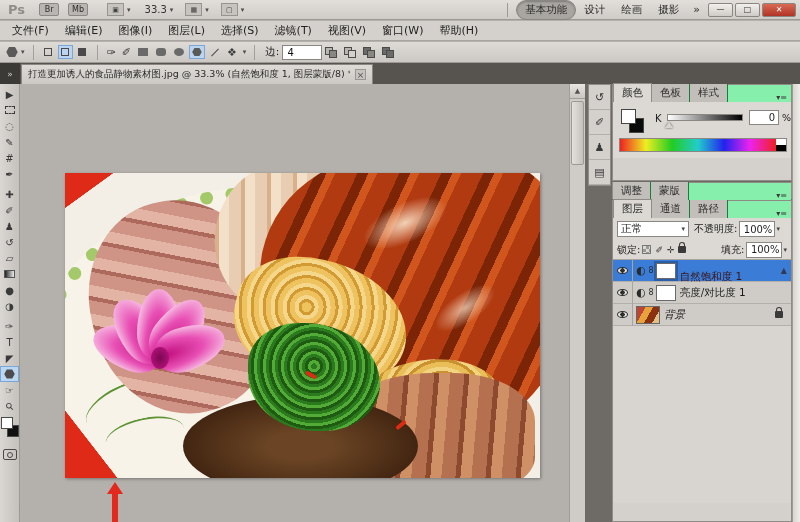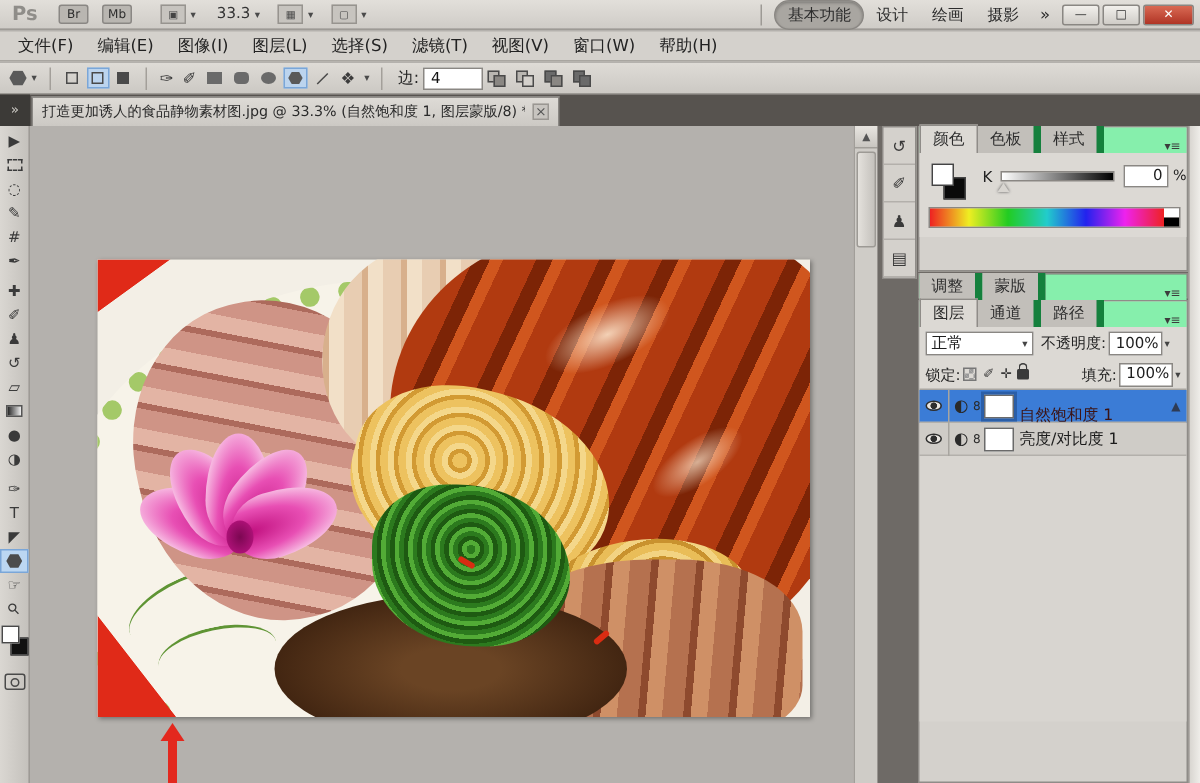--- a/index.html
+++ b/index.html
@@ -141,21 +141,21 @@
   .dock { left:585px; top:84px; width:27px; height:438px; background:#6e6a66; }
   .dockstrip { position:absolute; left:3px; top:0; width:23px; background:#d4d1cc; border:1px solid #8f8c88; }
   .dock-btn { width:21px; height:25px; display:flex; align-items:center; justify-content:center;
     font-size:11px; color:#3a3a3a; border-bottom:1px solid #b3b0ab; }
 
   
   .rightpanels { left:612px; top:84px; width:180px; height:438px; background:#6e6a66; }
   .winedge { left:792px; top:84px; width:8px; height:438px; background:linear-gradient(90deg,#d8d5d0,#efede9); border-left:1px solid #9d9a95; }
   .pgroup { position:absolute; left:0; width:180px; background:#d4d1cc; border:1px solid #8f8c88; }
   .ptabs { height:17px; background:#86efac; display:flex; align-items:flex-end; }
-  .ptab { padding:2px 8px 2px; font-size:10.5px; color:#2e2e2e; background:#c2bfba; border-right:5px solid #15803d; }
+  .ptab { padding:2px 8px 2px; font-size:10.5px; color:#2e2e2e; background:#c2bfba; border-right:1px solid #15803d; }
   .ptab.active { background:#dcd9d4; border:1px solid #8f8c88; border-bottom:none; }
   .pmenu { margin-left:auto; font-size:8px; color:#3c3c3c; padding:0 4px; }
   .pbody { background:#dcd9d4; position:relative; }
 
   
   .color-body { height:56px; }
   .csw { position:absolute; left:8px; top:7px; width:26px; height:26px; }
   .csw .fg { position:absolute; left:0; top:0; width:15px; height:15px; background:#fff; border:1px solid #444; z-index:2; }
   .csw .bg { position:absolute; left:8px; top:9px; width:15px; height:15px; background:#0a0a0a; border:1px solid #444; }
   .klabel { position:absolute; left:42px; top:11px; font-size:10px; color:#222; }
@@ -472,18 +472,26 @@
       </div>
       <div class="lrow">
         <span class="eyecell">
             <span class="eye"></span>
           </span>
         <span class="adjico">◐</span>
         <span class="linkico">8</span>
         <span class="maskthumb"></span>
         <span class="lname">亮度/对比度 1</span>
       </div>
+      <div class="lrow">
+        <span class="eyecell">
+            <span class="eye"></span>
+          </span>
+        <span class="bgthumb"></span>
+        <span class="lname bgname">背景</span>
+        <span class="padlockS" style="margin-left:auto;margin-right:8px"></span>
+      </div>
       <div class="layers-empty" style="height:177px"></div>
     </div>
   </div>
 
   <div class="abs winedge"></div>
 </div>
 
 </body></html>

